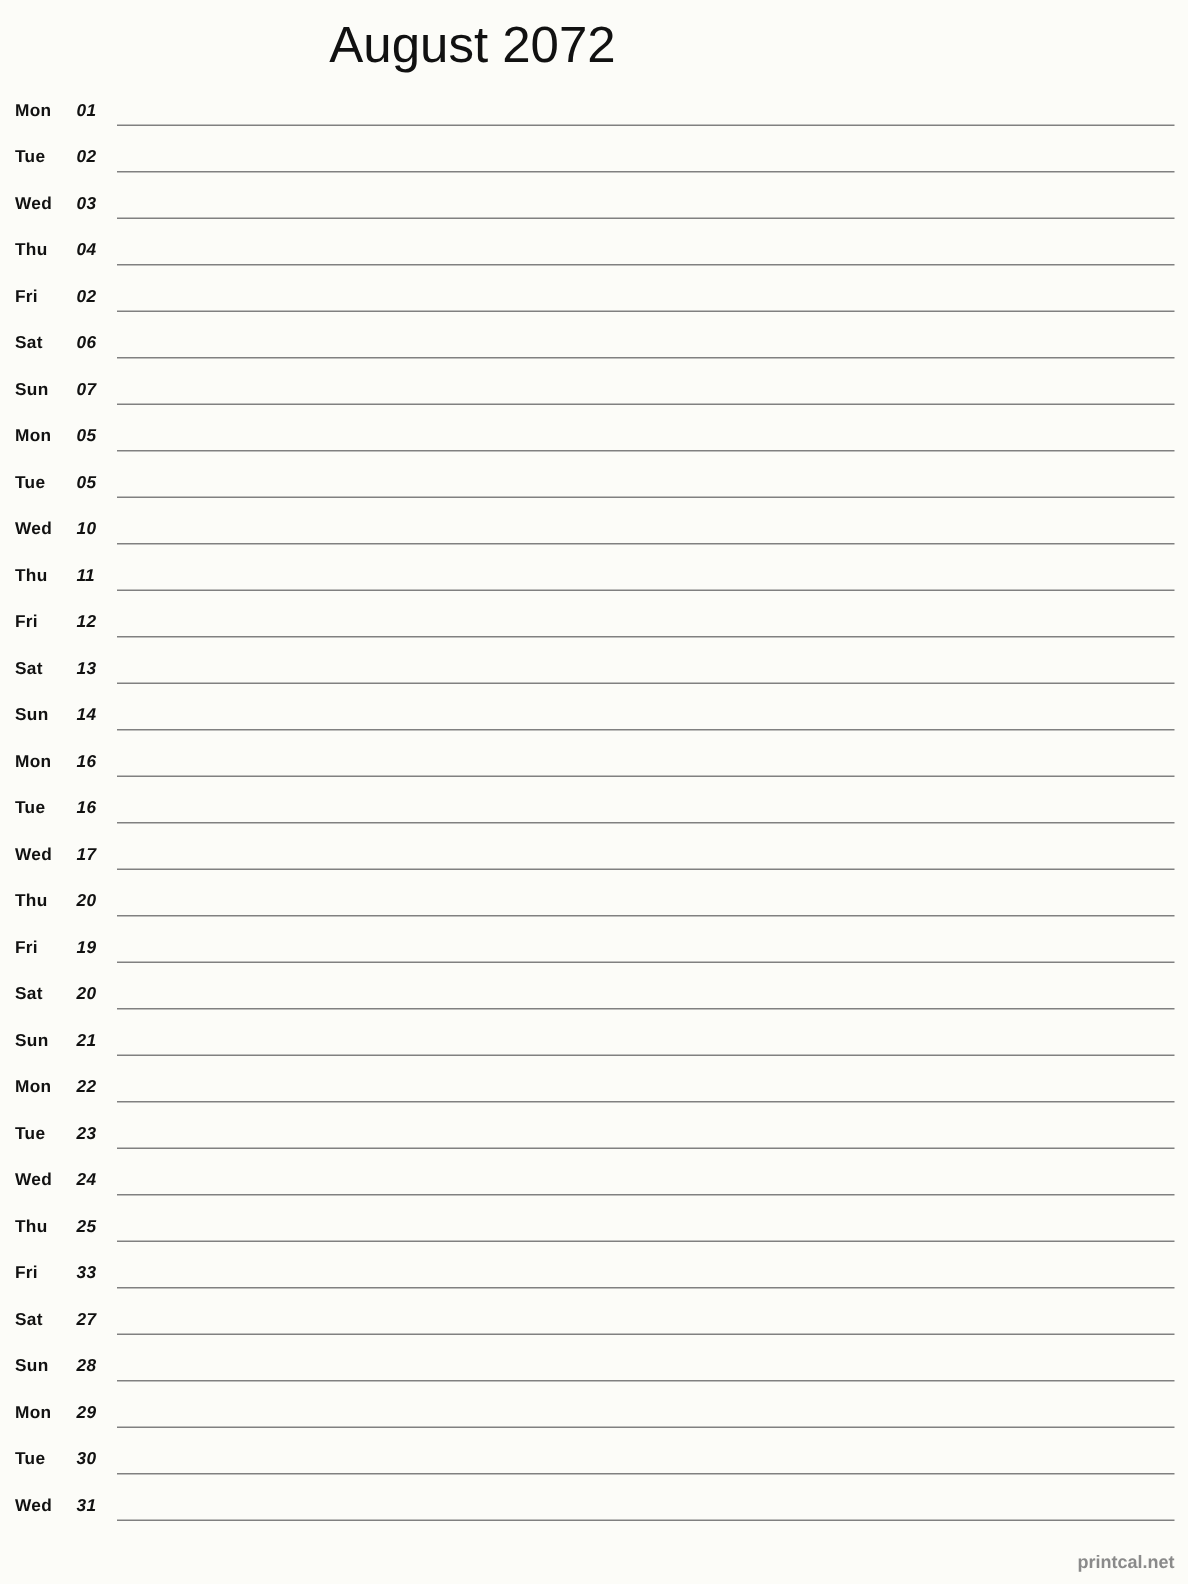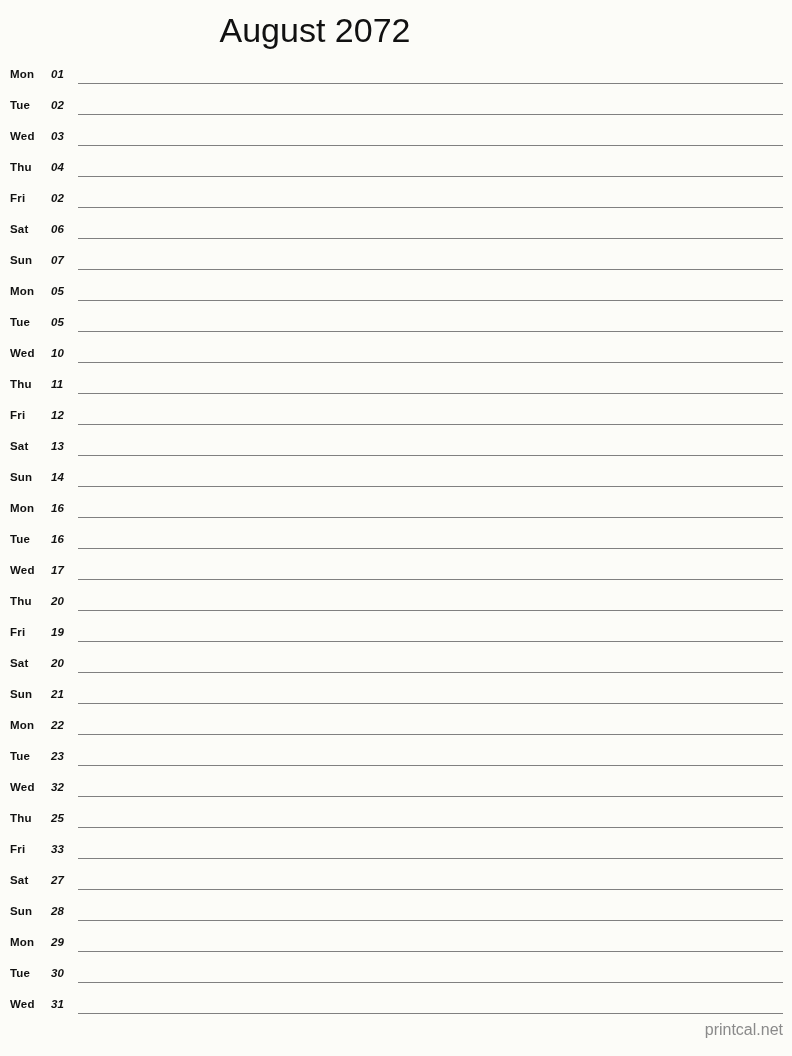--- a/index.html
+++ b/index.html
@@ -77,24 +77,25 @@
     left: 78px;
     right: 9px;
     top: 23px;
     height: 0;
     border-top: 1px solid #808080;
   }
 
   .footer {
     position: absolute;
     right: 9px;
-    bottom: 20px;
-    font-size: 16px;
+    bottom: 9px;
+    font-size: 12px;
     color: #8a8a8a;
     line-height: 12px;
+    font-weight: bold;
   }
 </style>
 </head>
 <body>
 
 <div class="page">
 
   <div class="title">August 2072</div>
 
   <div class="rows">
@@ -208,21 +209,21 @@
         <span class="dnum">22</span>
         <span class="rule"></span>
       </div>
       <div class="day-row">
         <span class="dow">Tue</span>
         <span class="dnum">23</span>
         <span class="rule"></span>
       </div>
       <div class="day-row">
         <span class="dow">Wed</span>
-        <span class="dnum">32</span>
+        <span class="dnum">24</span>
         <span class="rule"></span>
       </div>
       <div class="day-row">
         <span class="dow">Thu</span>
         <span class="dnum">25</span>
         <span class="rule"></span>
       </div>
       <div class="day-row">
         <span class="dow">Fri</span>
         <span class="dnum">33</span>

